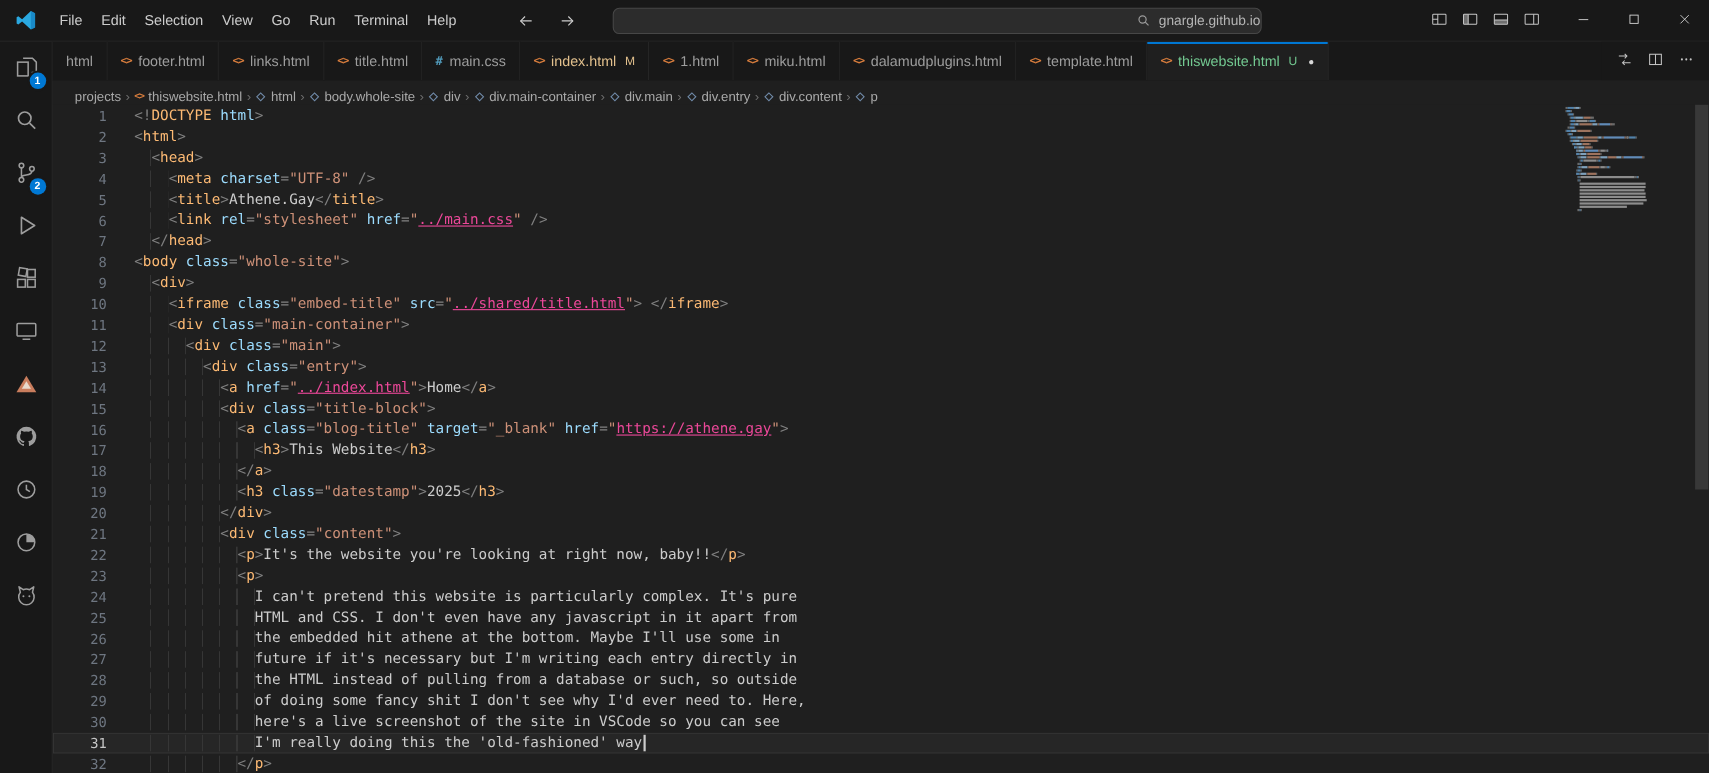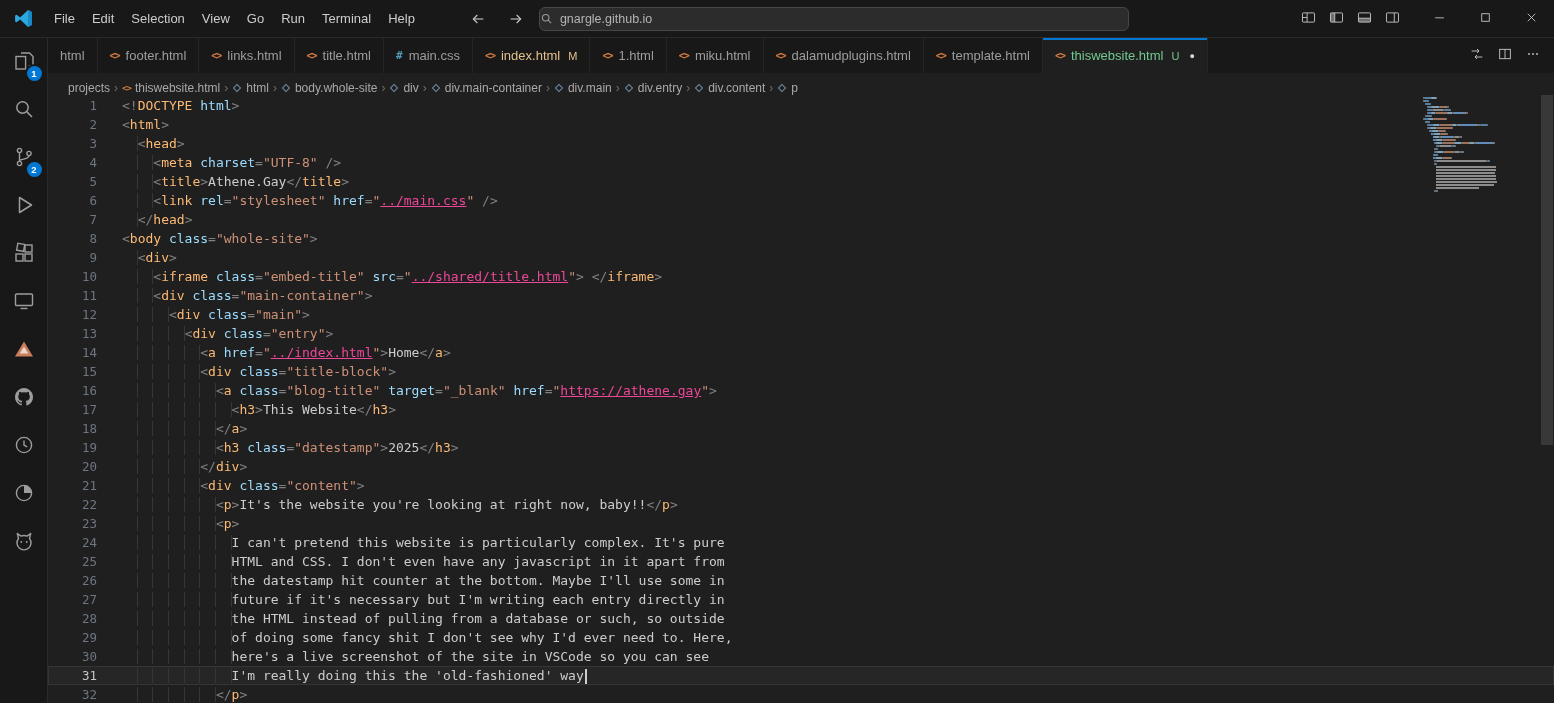--- a/index.html
+++ b/index.html
@@ -8,21 +8,21 @@
   .window{width:1554px;height:703px;display:flex;flex-direction:column}
 
   
   .titlebar{height:38px;flex:0 0 38px;background:#181818;border-bottom:1px solid #2a2a2a;display:flex;align-items:center}
   .logo{width:46px;display:flex;justify-content:center;align-items:center}
   .logo svg{width:21px;height:21px}
   .menus{display:flex;gap:1px}
   .menu-item{padding:4px 8px;border-radius:5px;color:#cccccc;font-size:13px;cursor:default}
   .nav-arrows{display:flex;gap:16px;margin-left:44px}
   .nav-btn{width:22px;height:22px;display:flex;align-items:center;justify-content:center}
-  .searchbox{width:590px;height:24px;margin-left:12px;background:#2c2c2c;border:1px solid #474747;border-radius:6px;display:flex;align-items:center;justify-content:flex-start;gap:7px;color:#b4b4b4;font-size:12.5px}
+  .searchbox{width:590px;height:24px;margin-left:30px;background:#2c2c2c;border:1px solid #474747;border-radius:6px;display:flex;align-items:center;justify-content:flex-end;gap:7px;color:#b4b4b4;font-size:12.5px}
   .searchbox .icon svg{width:13px;height:13px;display:block}
   .tb-right{margin-left:auto;display:flex;align-items:center;height:38px}
   .tb-group{display:flex;align-items:center;margin-right:10px}
   .tb-btn{width:28px;height:26px;display:flex;align-items:center;justify-content:center;color:#c5c5c5}
   .tb-btn svg{width:17px;height:17px}
   .win-controls{display:flex;height:38px}
   .win-btn{width:46px;height:38px;display:flex;align-items:center;justify-content:center;color:#d6d6d6}
   .win-btn svg{width:15px;height:15px}
 
   
@@ -404,21 +404,21 @@
             <div class="line"><div class="ln">16</div><div class="code"><span class="in">            </span><span class="pu">&lt;</span><span class="tg">a</span><span class="tx"> </span><span class="at">class</span><span class="pu">=</span><span class="st">"blog-title"</span><span class="tx"> </span><span class="at">target</span><span class="pu">=</span><span class="st">"_blank"</span><span class="tx"> </span><span class="at">href</span><span class="pu">=</span><span class="st">"</span><span class="lk">https://athene.gay</span><span class="st">"</span><span class="pu">&gt;</span></div></div>
             <div class="line"><div class="ln">17</div><div class="code"><span class="in">              </span><span class="pu">&lt;</span><span class="tg">h3</span><span class="pu">&gt;</span><span class="tx">This Website</span><span class="pu">&lt;/</span><span class="tg">h3</span><span class="pu">&gt;</span></div></div>
             <div class="line"><div class="ln">18</div><div class="code"><span class="in">            </span><span class="pu">&lt;/</span><span class="tg">a</span><span class="pu">&gt;</span></div></div>
             <div class="line"><div class="ln">19</div><div class="code"><span class="in">            </span><span class="pu">&lt;</span><span class="tg">h3</span><span class="tx"> </span><span class="at">class</span><span class="pu">=</span><span class="st">"datestamp"</span><span class="pu">&gt;</span><span class="tx">2025</span><span class="pu">&lt;/</span><span class="tg">h3</span><span class="pu">&gt;</span></div></div>
             <div class="line"><div class="ln">20</div><div class="code"><span class="in">          </span><span class="pu">&lt;/</span><span class="tg">div</span><span class="pu">&gt;</span></div></div>
             <div class="line"><div class="ln">21</div><div class="code"><span class="in">          </span><span class="pu">&lt;</span><span class="tg">div</span><span class="tx"> </span><span class="at">class</span><span class="pu">=</span><span class="st">"content"</span><span class="pu">&gt;</span></div></div>
             <div class="line"><div class="ln">22</div><div class="code"><span class="in">            </span><span class="pu">&lt;</span><span class="tg">p</span><span class="pu">&gt;</span><span class="tx">It's the website you're looking at right now, baby!!</span><span class="pu">&lt;/</span><span class="tg">p</span><span class="pu">&gt;</span></div></div>
             <div class="line"><div class="ln">23</div><div class="code"><span class="in">            </span><span class="pu">&lt;</span><span class="tg">p</span><span class="pu">&gt;</span></div></div>
             <div class="line"><div class="ln">24</div><div class="code"><span class="in">              </span><span class="tx">I can't pretend this website is particularly complex. It's pure</span></div></div>
             <div class="line"><div class="ln">25</div><div class="code"><span class="in">              </span><span class="tx">HTML and CSS. I don't even have any javascript in it apart from</span></div></div>
-            <div class="line"><div class="ln">26</div><div class="code"><span class="in">              </span><span class="tx">the datestamp hit counter at the bottom. Maybe I'll use some in</span></div></div>
+            <div class="line"><div class="ln">26</div><div class="code"><span class="in">              </span><span class="tx">the embedded hit athene at the bottom. Maybe I'll use some in</span></div></div>
             <div class="line"><div class="ln">27</div><div class="code"><span class="in">              </span><span class="tx">future if it's necessary but I'm writing each entry directly in</span></div></div>
             <div class="line"><div class="ln">28</div><div class="code"><span class="in">              </span><span class="tx">the HTML instead of pulling from a database or such, so outside</span></div></div>
             <div class="line"><div class="ln">29</div><div class="code"><span class="in">              </span><span class="tx">of doing some fancy shit I don't see why I'd ever need to. Here,</span></div></div>
             <div class="line"><div class="ln">30</div><div class="code"><span class="in">              </span><span class="tx">here's a live screenshot of the site in VSCode so you can see</span></div></div>
             <div class="line cur"><div class="ln">31</div><div class="code"><span class="in">              </span><span class="tx">I'm really doing this the 'old-fashioned' way</span><span class="cursor"></span></div></div>
             <div class="line"><div class="ln">32</div><div class="code"><span class="in">            </span><span class="pu">&lt;/</span><span class="tg">p</span><span class="pu">&gt;</span></div></div>
           </div>
         <div class="minimap">
             <div class="mm-line">
               <span class="mm-seg pu" style="width: 1.9px;"></span>

